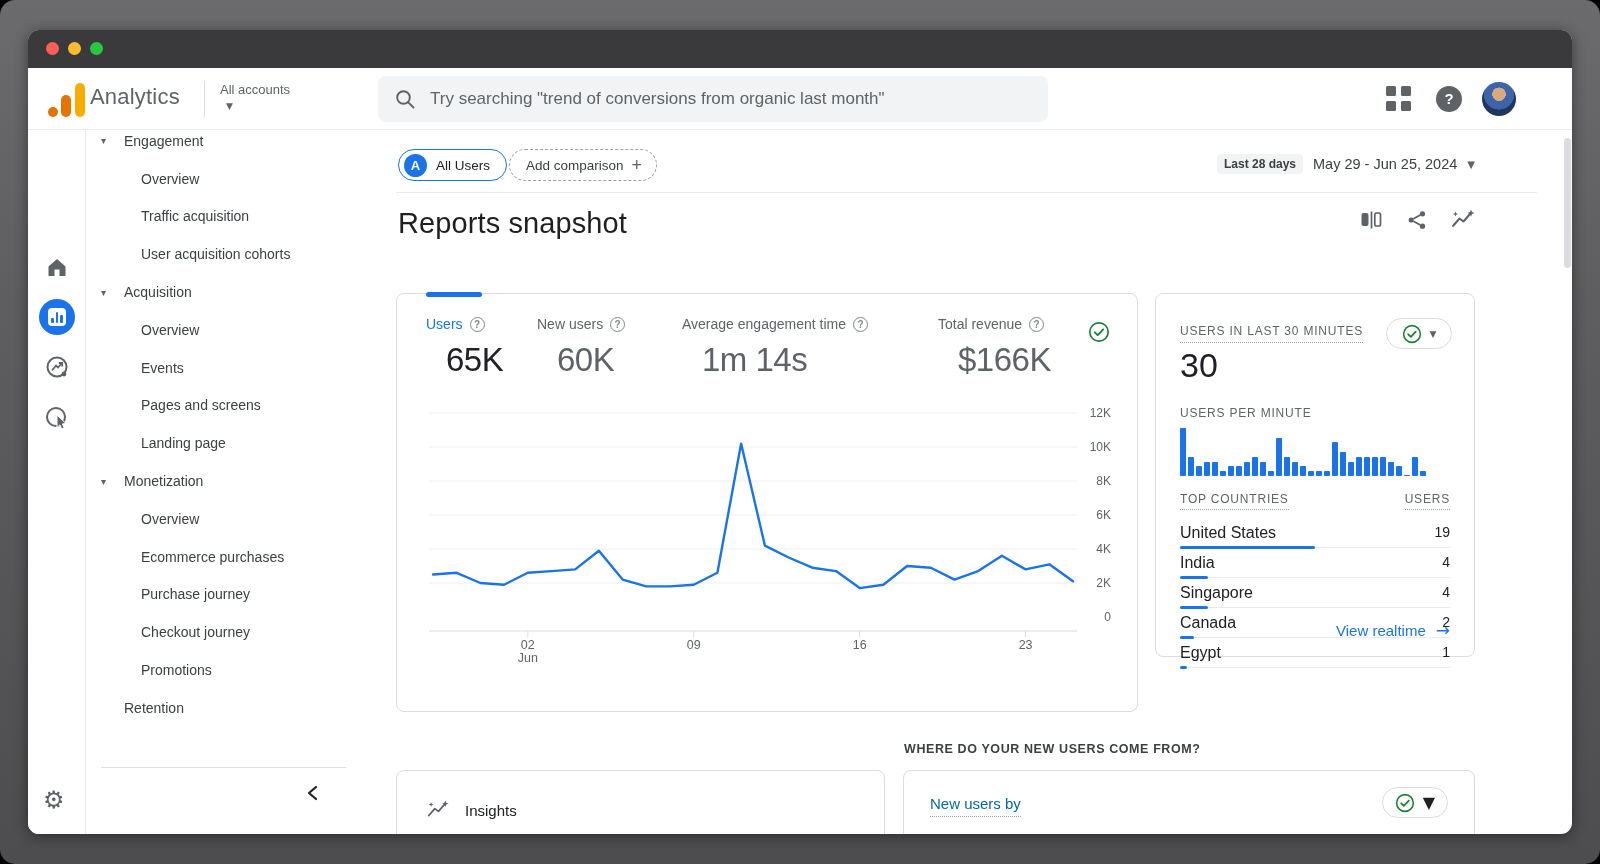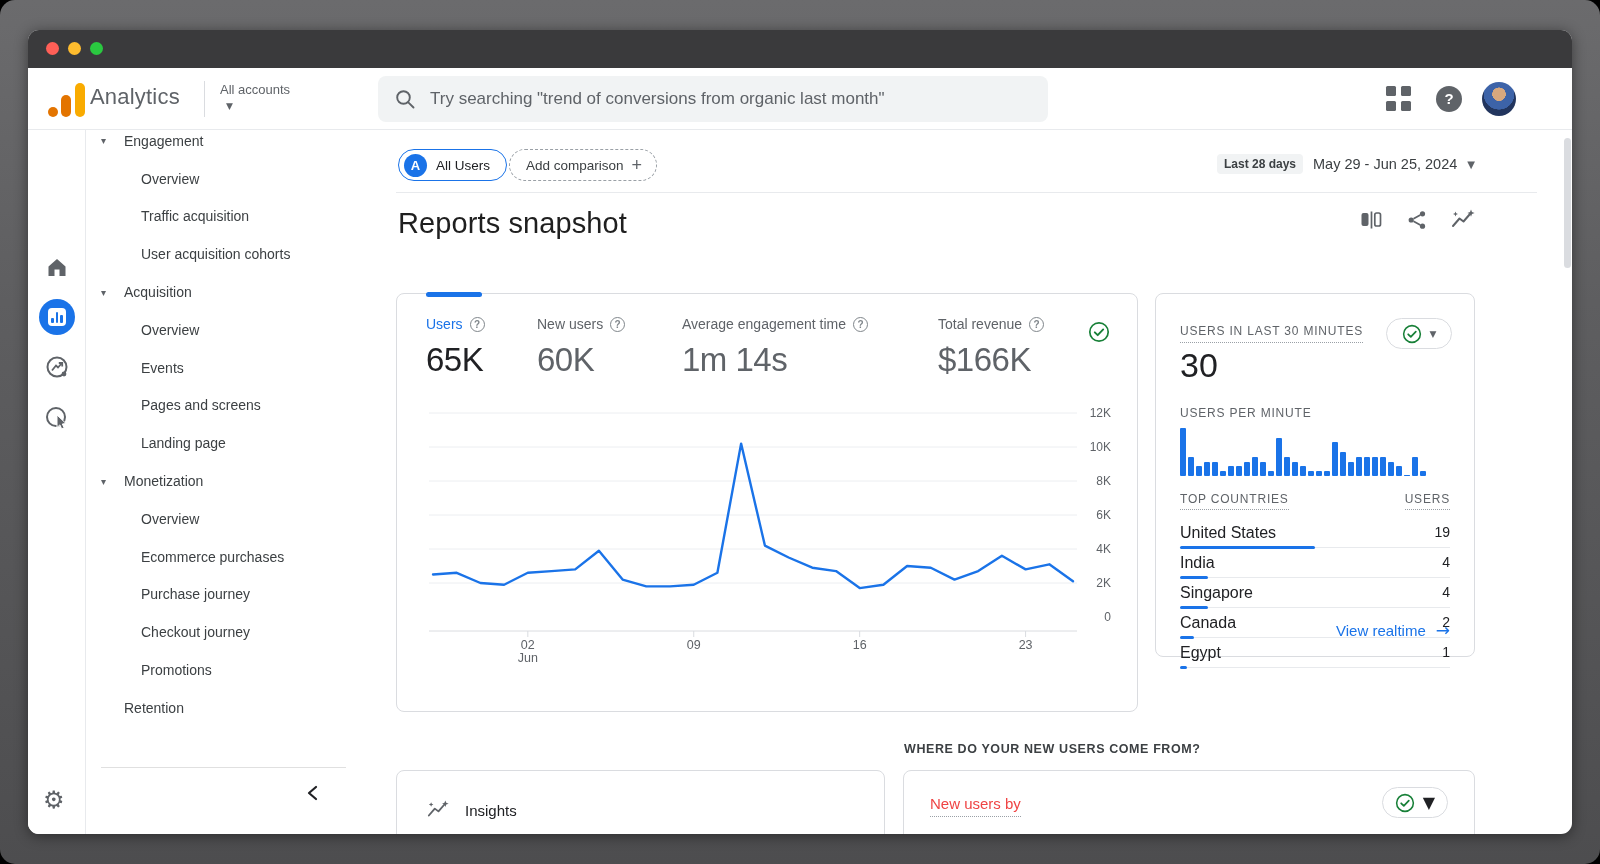--- a/index.html
+++ b/index.html
@@ -96,21 +96,21 @@
   .card-realtime { left:759px; top:163px; width:320px; height:364px; }
   .card-insights { left:0; top:640px; width:489px; height:170px; }
   .card-newusers { left:507px; top:640px; width:572px; height:170px; }
 
   
   .tab-indicator { position:absolute; left:29px; top:-2px; width:56px; height:5px; border-radius:3px; background:#1a73e8; }
   .metric { position:absolute; top:22px; cursor:pointer; }
   .metric .mlabel-row { display:flex; align-items:center; gap:7px; }
   .metric .mlabel { font-size:14px; color:#5f6368; }
   .metric.selected .mlabel { color:#1a73e8; }
-  .metric .mvalue { margin-top:9px; font-size:33px; letter-spacing:-.5px; color:#5f6368; }
+  .metric .mvalue { margin-top:9px; font-size:33px; letter-spacing:-.5px; color:#5f6368;margin-left:20px; }
   .metric.selected .mvalue { color:#202124; }
   .help-dot { width:15px; height:15px; border:1.4px solid #80868b; border-radius:50%; color:#80868b;
               font-size:10px; font-weight:bold; text-align:center; line-height:13px; cursor:pointer; flex:none; }
   .ok-check { position:absolute; left:691px; top:27px; }
 
   .line-chart-wrap { position:absolute; left:32px; top:109px; width:648px; height:268px; }
   .y-axis-labels { position:absolute; left:688px; top:0; width:26px; }
   .y-axis-labels div { position:absolute; right:0; font-size:12px; color:#5f6368; }
 
   
@@ -134,21 +134,21 @@
   .c-row .fill { position:absolute; left:0; bottom:1px; height:3px; background:#1a73e8; border-radius:2px; }
   .rt-link { position:absolute; right:24px; bottom:16px; display:flex; align-items:center; gap:10px;
              color:#1a73e8; font-size:15px; font-weight:500; cursor:pointer; }
   .rt-link .arrow { font-size:17px; }
 
   
   .section-header { position:absolute; left:508px; top:612px; font-size:12.5px; font-weight:bold;
                     letter-spacing:.6px; color:#3c4043; }
   .insights-row { position:absolute; left:30px; top:28px; display:flex; align-items:center; gap:16px; cursor:pointer; }
   .insights-row .txt { font-size:15px; color:#202124; }
-  .newusers-row { position:absolute; left:26px; top:24px; font-size:15px; color:#ef4444;
+  .newusers-row { position:absolute; left:26px; top:24px; font-size:15px; color:#0369a1;
                   border-bottom:1px dotted #9aa0a6; padding-bottom:4px;text-align:center; }
   .nu-pill { position:absolute; right:26px; top:16px; width:66px; height:31px; border:1px solid #dadce0;
              border-radius:17px; display:flex; align-items:center; justify-content:center; gap:8px; cursor:pointer; }
 
   .scroll-thumb { position:absolute; right:1px; top:108px; width:7px; height:130px; background:#dadce0; border-radius:4px; cursor:pointer; }
 </style>
 </head>
 <body>
 
 <div class="stage">

